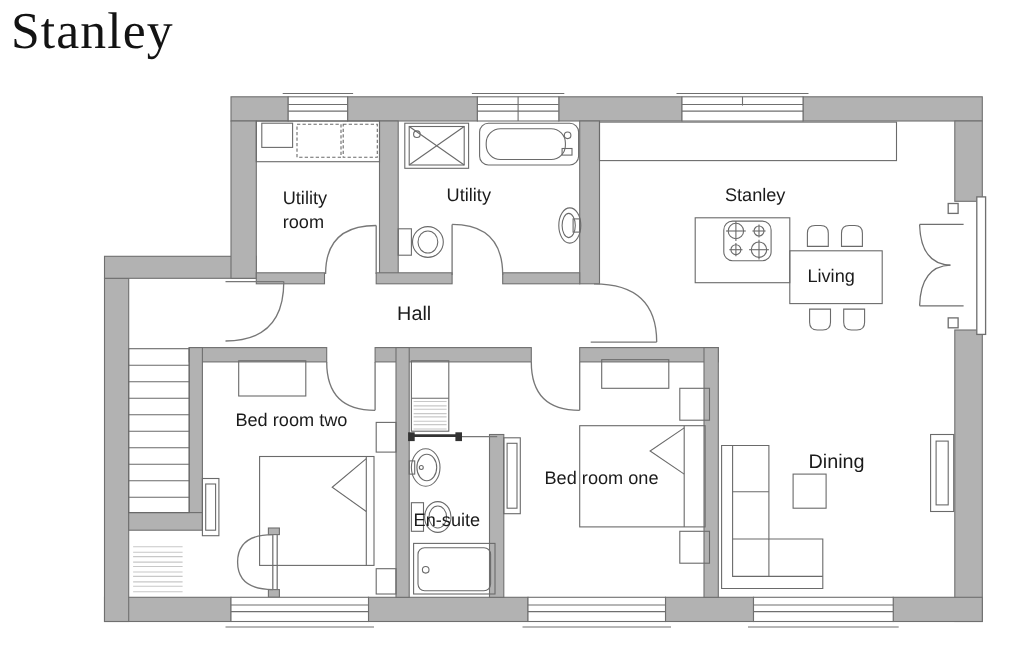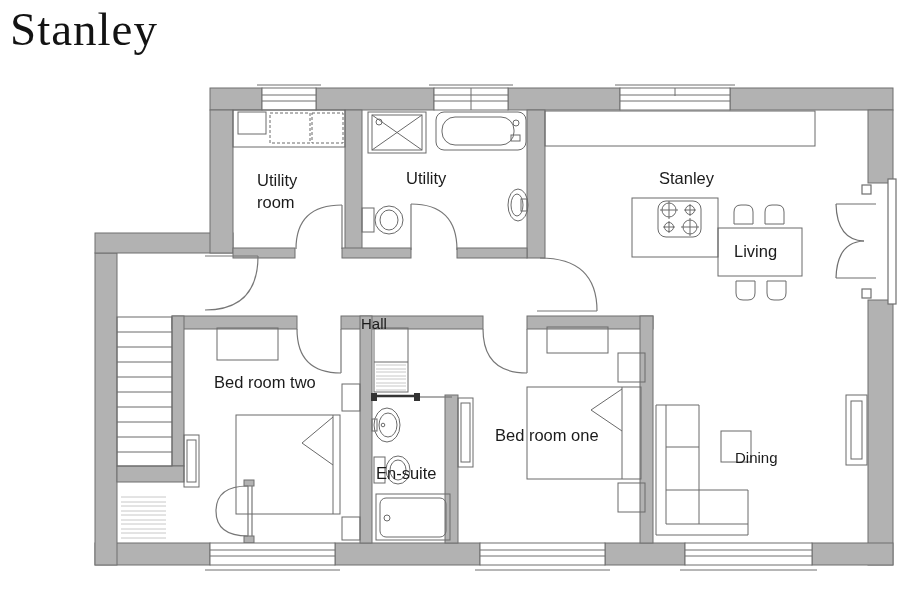--- a/index.html
+++ b/index.html
@@ -5,21 +5,21 @@
   html,body{margin:0;padding:0;background:#ffffff;}
   .stage{position:relative;width:919px;height:600px;background:#fff;overflow:hidden;
          font-family:"Liberation Sans",sans-serif;}
   .plan-svg{position:absolute;left:0;top:0;}
   .title{position:absolute;left:10px;top:2px;font-family:"Liberation Serif",serif;
          font-size:47px;color:#131313;letter-spacing:1px;}
   .area{position:absolute;left:37px;top:58px;font-family:"Liberation Serif",serif;
         font-weight:bold;font-size:26px;color:#2c3b6a;letter-spacing:2px;}
   .label{position:absolute;font-size:16.5px;color:#1b1b1b;white-space:nowrap;}
   .label.two-line{white-space:normal;width:64px;line-height:1.35;}
-  .lg{font-size:15px;margin-top:40px;}
+  .lg{font-size:18px;}
 </style>
 </head>
 <body>
 
 <div class="stage">
 
   <div class="title">Stanley</div>
 
   <svg class="plan-svg" width="919" height="600" viewBox="0 0 919 600">
 

